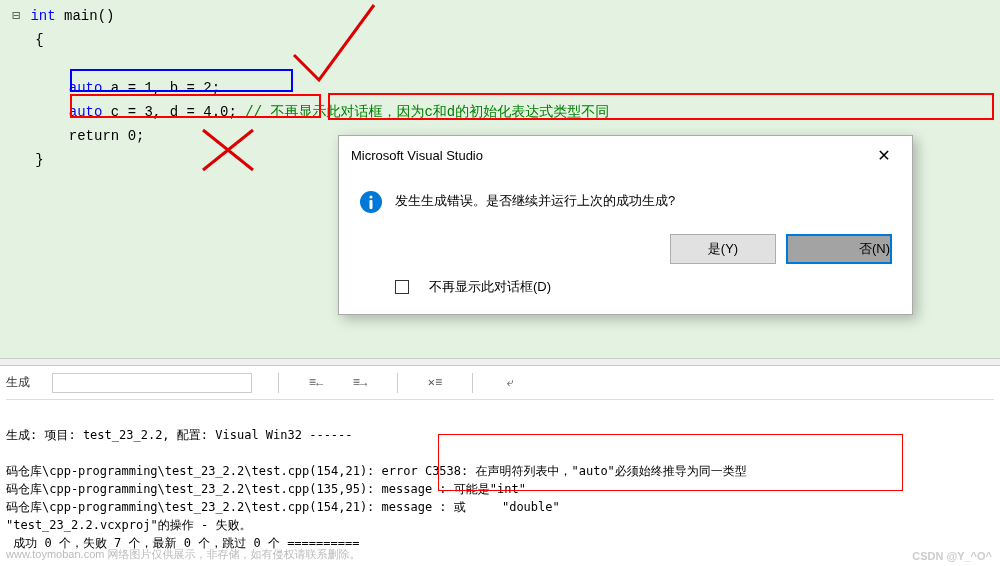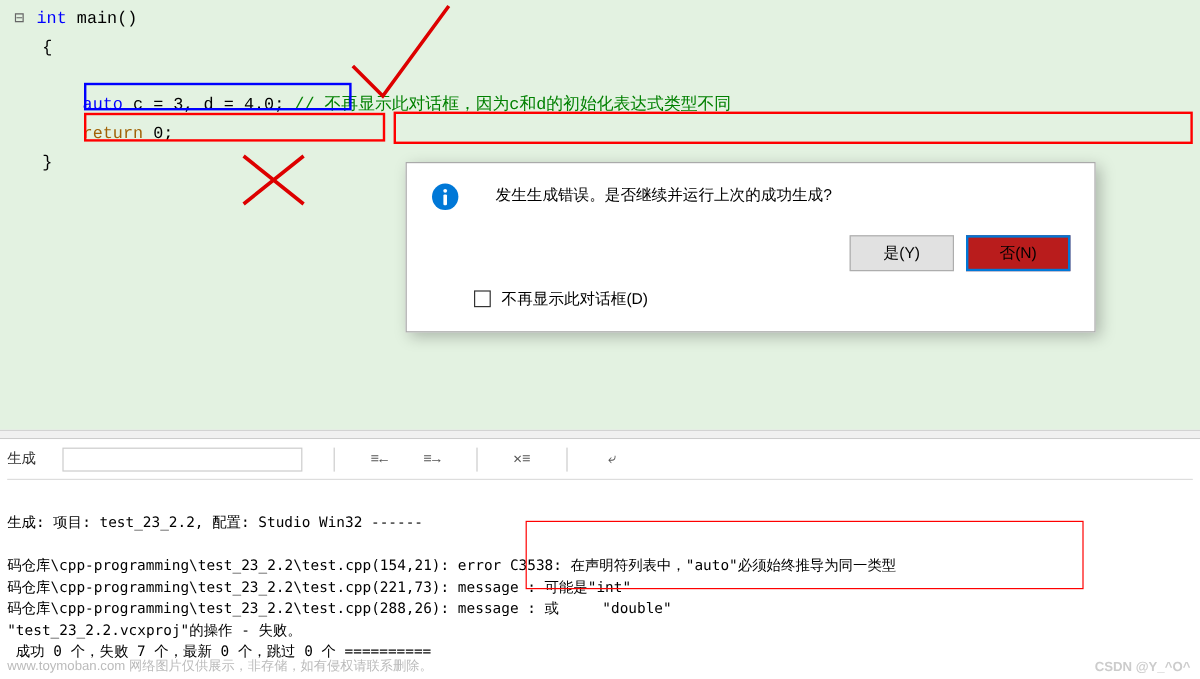--- a/index.html
+++ b/index.html
@@ -3,21 +3,21 @@
   <meta charset="utf-8">
   <style>
     * { margin: 0; padding: 0; box-sizing: border-box; }
     body { font-family: Consolas, 'Courier New', monospace; font-size: 14px; background: #fff; width: 1000px; height: 566px; overflow: hidden; position: relative; }
     
     .code-editor { background: #e3f2e1; height: 358px; padding: 4px 0 0 10px; position: relative; overflow: hidden; }
     .code-line { line-height: 24px; white-space: pre; position: relative; }
     .outline-marker { display: inline-block; width: 12px; color: #666; text-align: center; }
     .kw-blue { color: #0000FF; }
     .text-normal { color: #000; }
-    .text-purple { color: #a16207; }
+    .text-purple { color: #000000; }
     .text-comment { color: #008000; }
     
     .red-box-1 { position: absolute; border: 2px solid #0000FF; left: 70px; top: 69px; width: 223px; height: 23px; }
     .red-box-2 { position: absolute; border: 2px solid #FF0000; left: 70px; top: 94px; width: 251px; height: 24px; }
     .red-box-3 { position: absolute; border: 2px solid #FF0000; left: 328px; top: 93px; width: 666px; height: 27px; }
     
     .red-check { position: absolute; left: 289px; top: 0px; pointer-events: none; }
     .red-cross { position: absolute; left: 198px; top: 125px; pointer-events: none; }
     
     .divider { height: 8px; background: #f0f0f0; border-top: 1px solid #ccc; border-bottom: 1px solid #ccc; }
@@ -28,41 +28,42 @@
     .toolbar-sep { width: 1px; height: 20px; background: #ccc; margin: 0 4px; }
     .toolbar-btn { width: 22px; height: 22px; display: flex; align-items: center; justify-content: center; color: #555; cursor: pointer; }
     
     .output-text { font-family: "NSimSun", "SimSun", monospace; font-size: 12px; line-height: 18px; padding-top: 8px; color: #000; white-space: pre; }
     .error-highlight { position: absolute; border: 1.5px solid #FF0000; }
     
     .dialog { position: absolute; left: 338px; top: 135px; width: 575px; background: #fff; border: 1px solid #aaa; box-shadow: 4px 4px 12px rgba(0,0,0,0.25); font-family: "Microsoft YaHei", sans-serif; font-size: 13px; }
     .dialog-title { display: flex; justify-content: space-between; align-items: center; padding: 8px 12px; height: 38px; }
     .dialog-title-text { color: #000; }
     .close-btn { width: 32px; height: 26px; display: flex; align-items: center; justify-content: center; cursor: pointer; font-size: 16px; }
-    .dialog-body { display: flex; padding: 16px 20px 20px 20px; gap: 30px; }
+    .dialog-body { display: flex; padding: 16px 20px 20px 20px; gap: 12px; }
     .info-icon { width: 24px; height: 24px; flex-shrink: 0; }
     .dialog-msg { color: #000; padding-top: 2px; }
     .dialog-buttons { display: flex; justify-content: flex-end; gap: 10px; padding: 0 20px 14px 20px; }
-    .dlg-btn { width: 87px; height: 30px; border: 1px solid #adadad; background: #e1e1e1; cursor: pointer; font-family: inherit; font-size: 13px; }
-    .dlg-btn.primary { border: 2px solid #0078d7; background: #b91c1c; }
-    .dialog-footer { padding: 0 20px 18px 56px; display: flex; align-items: center; gap: 9px; }
+    .dlg-btn { width: 106px; height: 30px; border: 1px solid #adadad; background: #e1e1e1; cursor: pointer; font-family: inherit; font-size: 13px; }
+    .dlg-btn.primary { border: 2px solid #0078d7; background: #a3a3a3; text-align: right; }
+    .dialog-footer { padding: 0 20px 18px 56px; display: flex; align-items: center; gap: 20px; }
     .checkbox { width: 14px; height: 14px; border: 1px solid #333; }
     
     .watermark1 { position: absolute; bottom: 4px; left: 6px; font-size: 11px; color: #bbb; font-family: "Microsoft YaHei", sans-serif; text-align: right; }
     .watermark2 { position: absolute; bottom: 4px; right: 8px; font-size: 11px; color: #ccc; font-family: Arial, sans-serif; font-weight: bold; }
     
     .dropdown-placeholder { width: 200px; height: 20px; border: 1px solid #ccc; background: #fff; }
   </style>
 </head>
 <body>
 
 <div class="code-editor">
   <div class="code-line"><span class="outline-marker">⊟</span> <span class="kw-blue">int</span><span class="text-normal"> main()</span></div>
   <div class="code-line">   <span class="text-normal">{</span></div>
   <div class="code-line"> </div>
+  <div class="code-line">       <span class="kw-blue">auto</span><span class="text-normal"> a = 1, b = 2;</span></div>
   <div class="code-line">       <span class="kw-blue">auto</span><span class="text-normal"> c = 3, d = 4.0;</span> <span class="text-comment">// 不再显示此对话框，因为c和d的初始化表达式类型不同</span></div>
   <div class="code-line">       <span class="text-purple">return</span><span class="text-normal"> 0;</span></div>
   <div class="code-line">   <span class="text-normal">}</span></div>
 
   <div class="red-box-1"></div>
   <div class="red-box-2"></div>
   <div class="red-box-3"></div>
 
   <svg class="red-check" width="90" height="90">
     <path d="M 5 55 L 30 80 L 85 5" stroke="#DD0000" stroke-width="3" fill="none"></path>
@@ -80,32 +81,36 @@
     <div class="dropdown-placeholder"></div>
     <div class="toolbar-sep"></div>
     <div class="toolbar-btn">≡←</div>
     <div class="toolbar-btn">≡→</div>
     <div class="toolbar-sep"></div>
     <div class="toolbar-btn">✕≡</div>
     <div class="toolbar-sep"></div>
     <div class="toolbar-btn">⤶</div>
   </div>
   <div class="output-text">
-<span>生成: 项目: test_23_2.2, 配置: Studio Win32 ------</span>
+<span>生成: 项目: test_23_2.2, 配置: Visual Win32 ------</span>
 
 <span>码仓库\cpp-programming\test_23_2.2\test.cpp(154,21): error C3538: 在声明符列表中，"auto"必须始终推导为同一类型</span>
-<span>码仓库\cpp-programming\test_23_2.2\test.cpp(221,73): message : 可能是"int"</span>
-<span>码仓库\cpp-programming\test_23_2.2\test.cpp(288,26): message : 或     "double"</span>
+<span>码仓库\cpp-programming\test_23_2.2\test.cpp(135,95): message : 可能是"int"</span>
+<span>码仓库\cpp-programming\test_23_2.2\test.cpp(154,21): message : 或     "double"</span>
 <span>"test_23_2.2.vcxproj"的操作 - 失败。</span>
 <span> 成功 0 个，失败 7 个，最新 0 个，跳过 0 个 ==========</span>
   </div>
   <div class="error-highlight" style="left:438px; top:434px; width:465px; height:57px;"></div>
 </div>
 
 <div class="dialog">
+  <div class="dialog-title">
+    <span class="dialog-title-text">Microsoft Visual Studio</span>
+    <div class="close-btn">✕</div>
+  </div>
   <div class="dialog-body">
     <svg class="info-icon" viewBox="0 0 24 24">
       <circle cx="12" cy="12" r="11" fill="#0078d7"></circle>
       <circle cx="12" cy="7" r="1.6" fill="#fff"></circle>
       <rect x="10.5" y="10" width="3" height="9" fill="#fff" rx="1"></rect>
     </svg>
     <div class="dialog-msg">发生生成错误。是否继续并运行上次的成功生成?</div>
   </div>
   <div class="dialog-buttons">
     <button class="dlg-btn">是(Y)</button>

